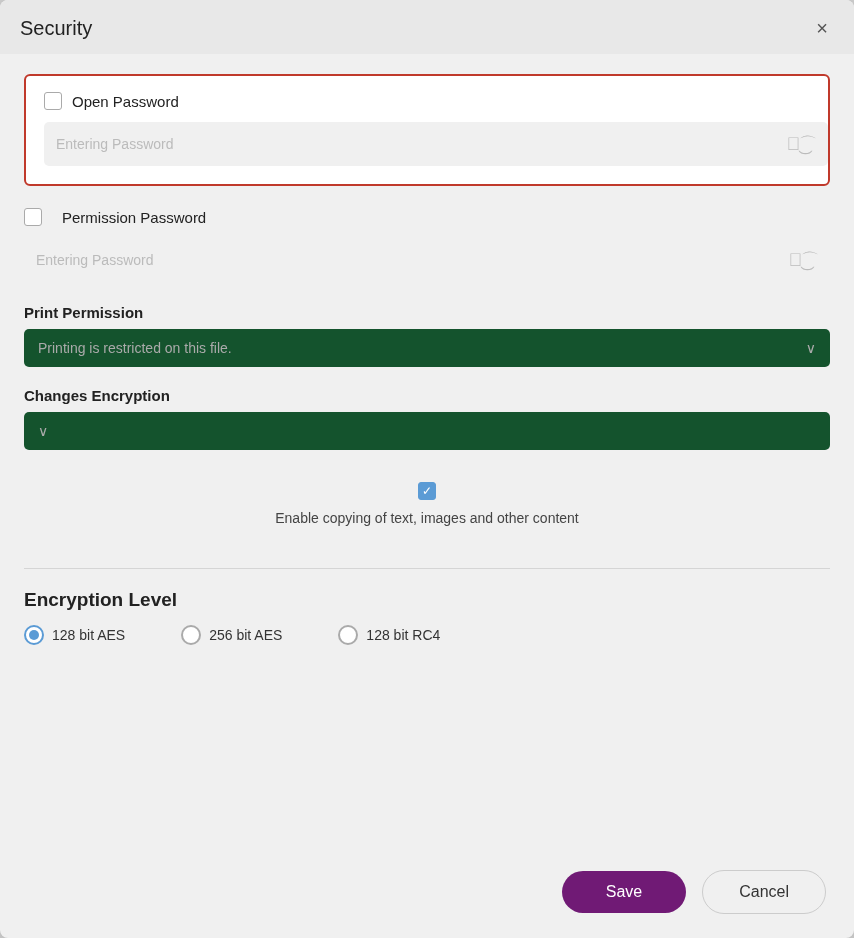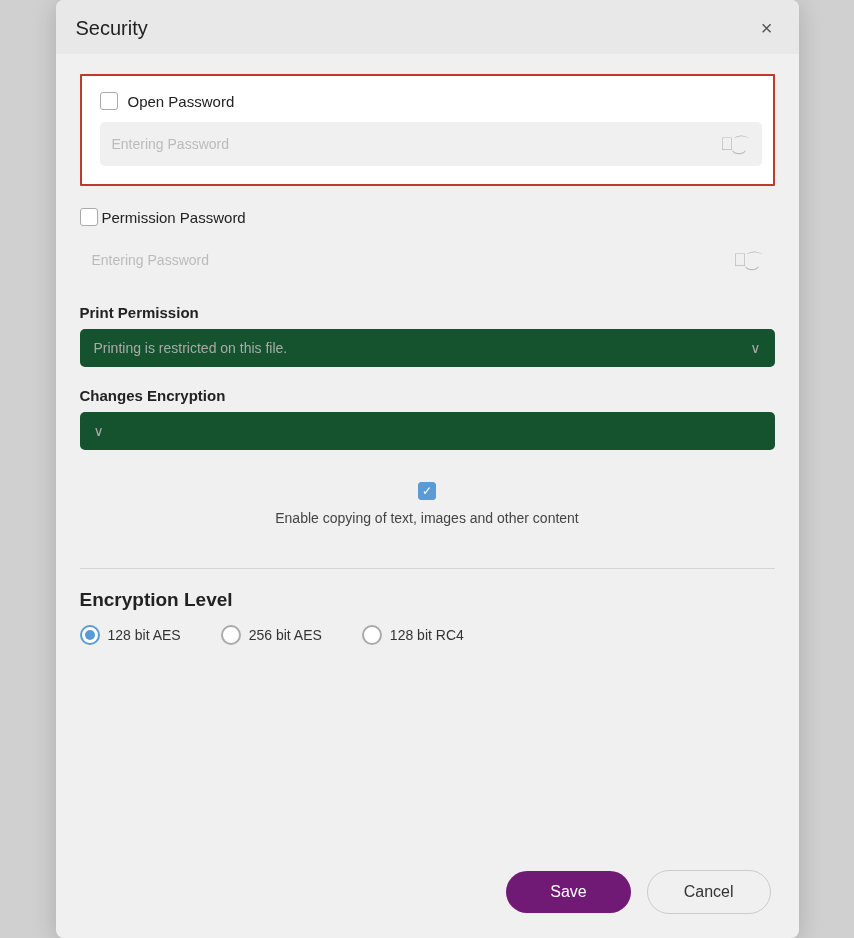--- a/index.html
+++ b/index.html
@@ -13,21 +13,21 @@
       display: flex;
       justify-content: center;
       align-items: center;
       min-height: 100vh;
       font-family: -apple-system, BlinkMacSystemFont, 'Segoe UI', Arial, sans-serif;
     }
 
     .dialog {
       background: #f0f0f0;
       border-radius: 8px;
-      width: 743px;
+      width: 854px;
       min-height: 938px;
       display: flex;
       flex-direction: column;
       box-shadow: 0 4px 24px rgba(0,0,0,0.18);
       position: relative;
     }
 
     .dialog-header {
       display: flex;
       align-items: center;
@@ -58,22 +58,22 @@
       padding: 20px 24px;
       flex: 1;
       display: flex;
       flex-direction: column;
       gap: 0;
     }
 
     
     .section-open-password {
       border: 2px solid #c0392b;
-      border-radius: 1px;
-      padding: 16px 11px 18px 18px;
+      border-radius: 6px;
+      padding: 16px 0 18px 18px;
       background: #fff;
       margin-bottom: 22px;
     }
 
     .checkbox-row {
       display: flex;
       align-items: center;
       gap: 10px;
       margin-bottom: 12px;
     }
@@ -123,21 +123,21 @@
     }
 
     
     .section-permission-password {
       margin-bottom: 18px;
     }
 
     .permission-checkbox-row {
       display: flex;
       align-items: center;
-      gap: 4px;
+      gap: 20px;
       margin-bottom: 12px;
     }
 
     
     .section-label {
       font-size: 15px;
       font-weight: 600;
       color: #222;
       margin-bottom: 8px;
       margin-top: 4px;
@@ -210,21 +210,21 @@
     .encryption-title {
       font-size: 19px;
       font-weight: 700;
       color: #222;
       margin-bottom: 14px;
     }
 
     .radio-group {
       display: flex;
       align-items: center;
-      gap: 40px;
+      gap: 56px;
     }
 
     .radio-item {
       display: flex;
       align-items: center;
       gap: 8px;
       cursor: pointer;
     }
 
     .radio-circle {

